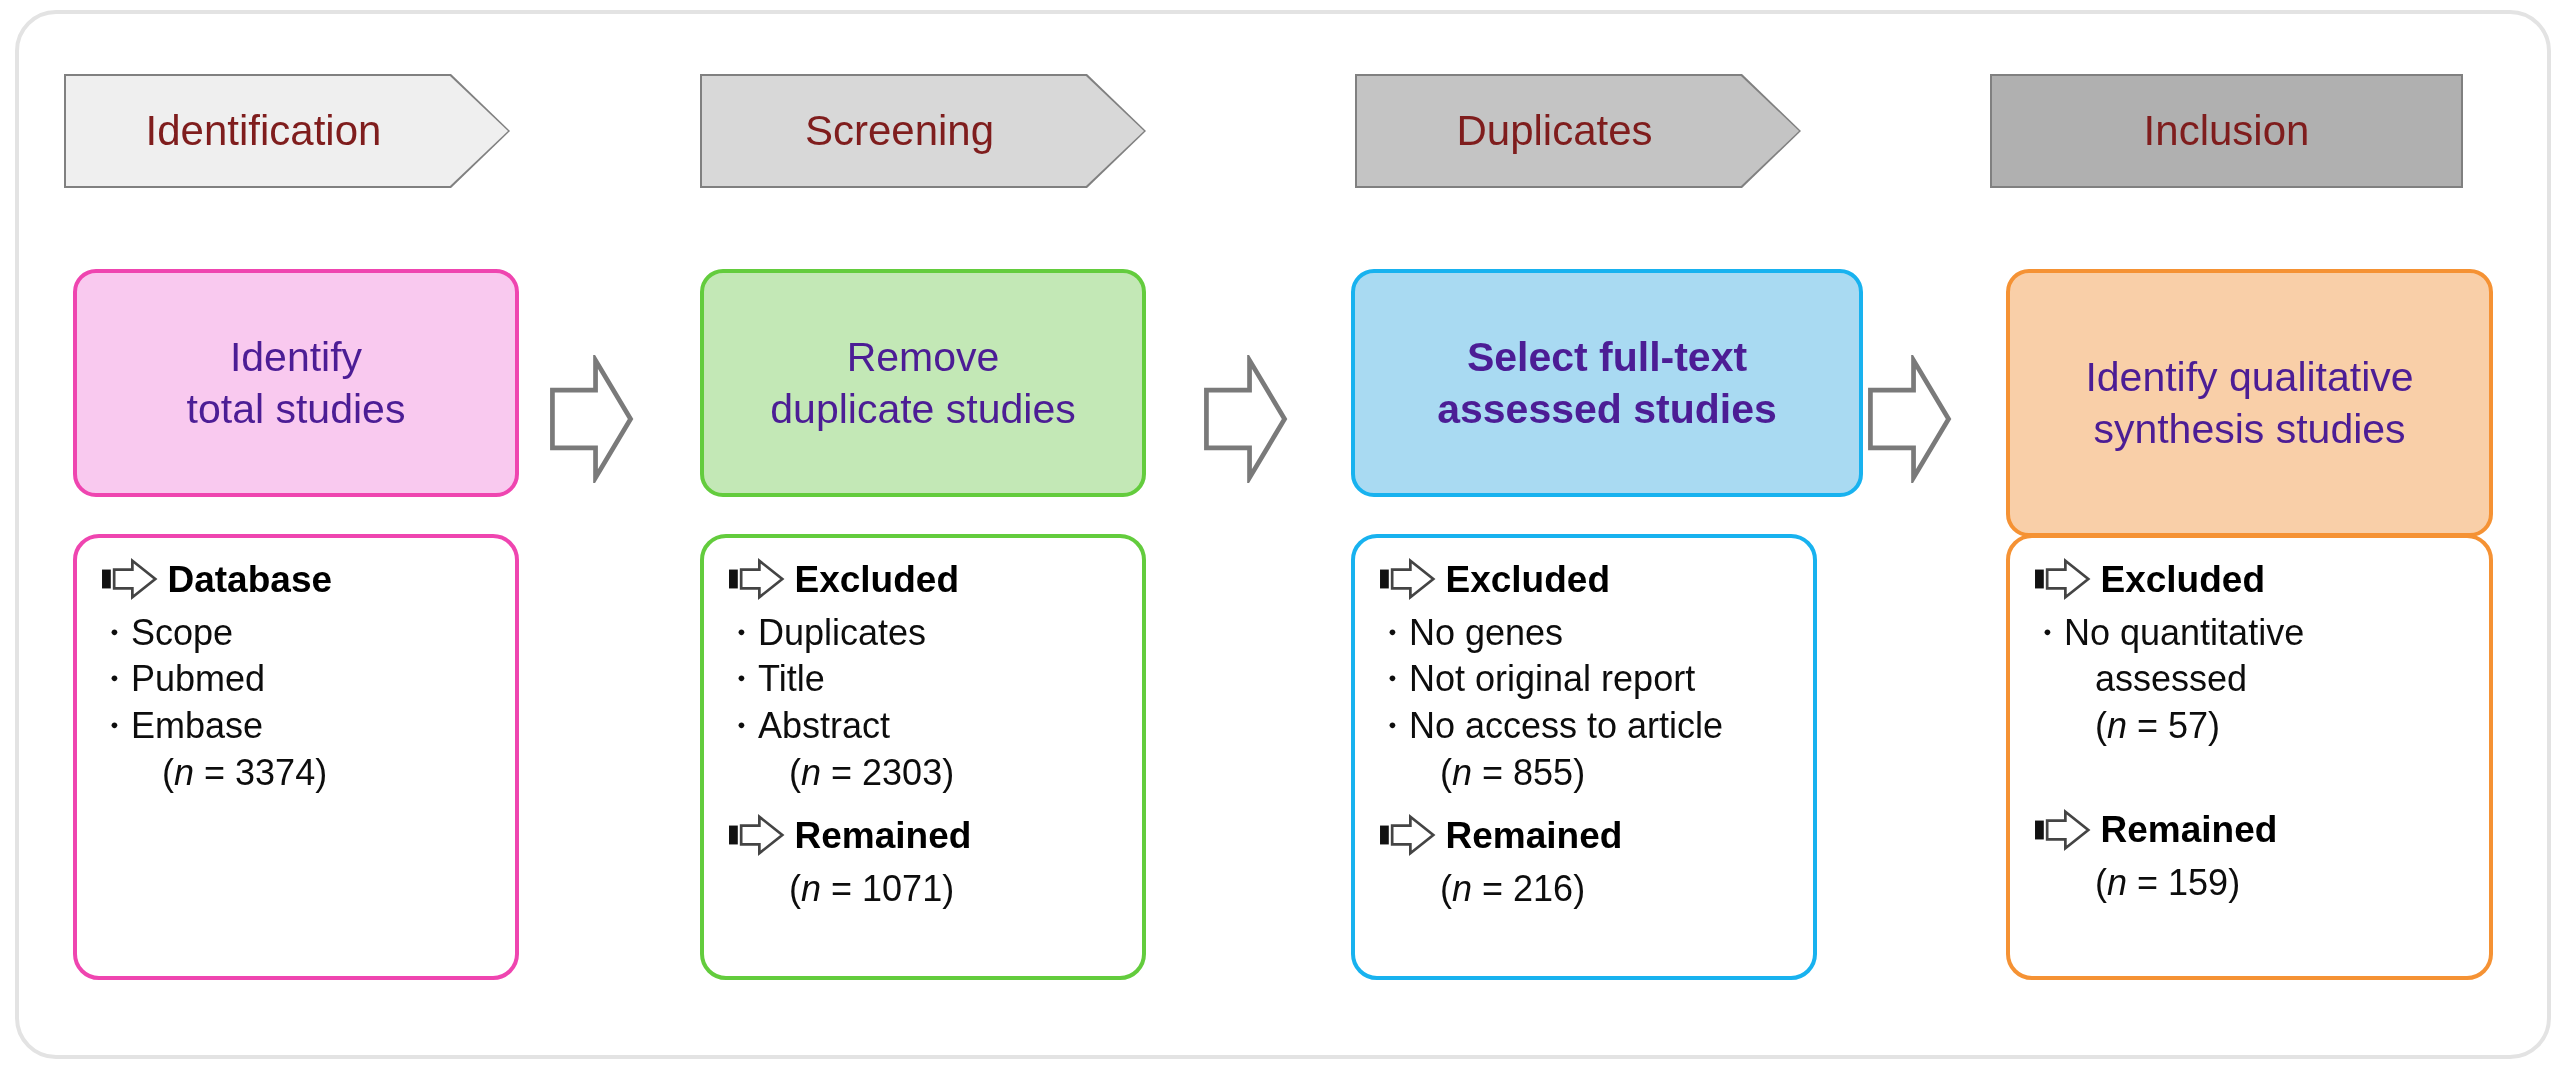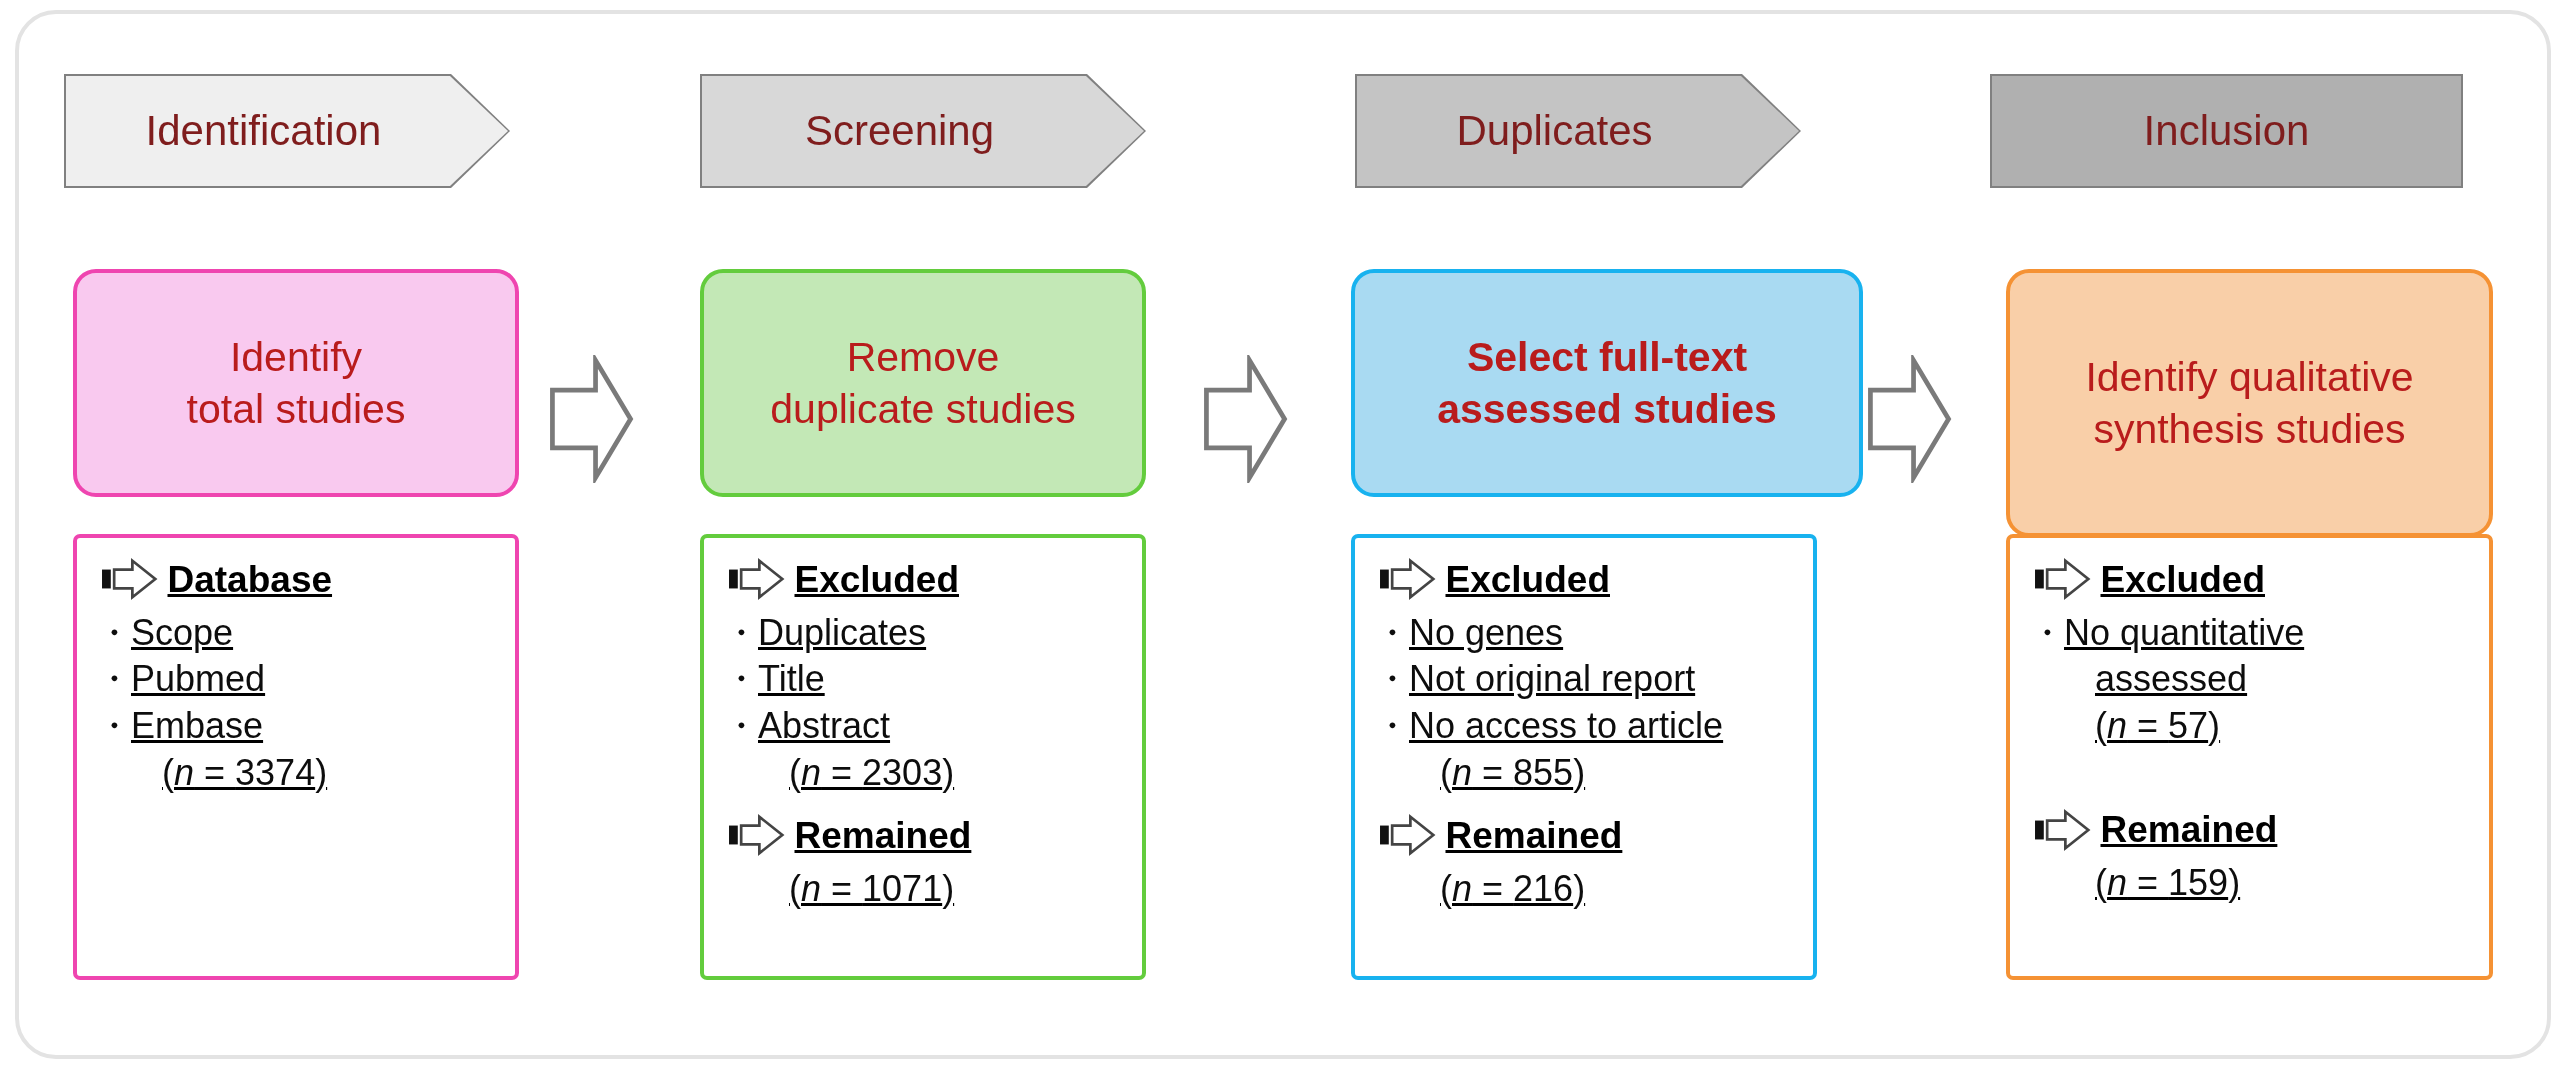--- a/index.html
+++ b/index.html
@@ -70,31 +70,30 @@
     position: absolute;
     border-radius: 23px;
     box-sizing: border-box;
     display: flex;
     flex-direction: column;
     align-items: center;
     justify-content: center;
     text-align: center;
     font-size: 41px;
     line-height: 1.28;
-    color: #b91c1c;
+    color: #4c1d95;
   }
 
   
   .detail-box {
     position: absolute;
-    border-radius: 7px;
+    border-radius: 26px;
     box-sizing: border-box;
     background: #ffffff;
     padding: 20px 23px 13.5px 23px;
-    text-decoration: underline;
   }
   .detail-group { margin-bottom: 4px; }
   .detail-head {
     display: flex;
     align-items: center;
     font-size: 37px;
     font-weight: bold;
     color: #000000;
     line-height: 1;
     margin-bottom: 9.5px;

